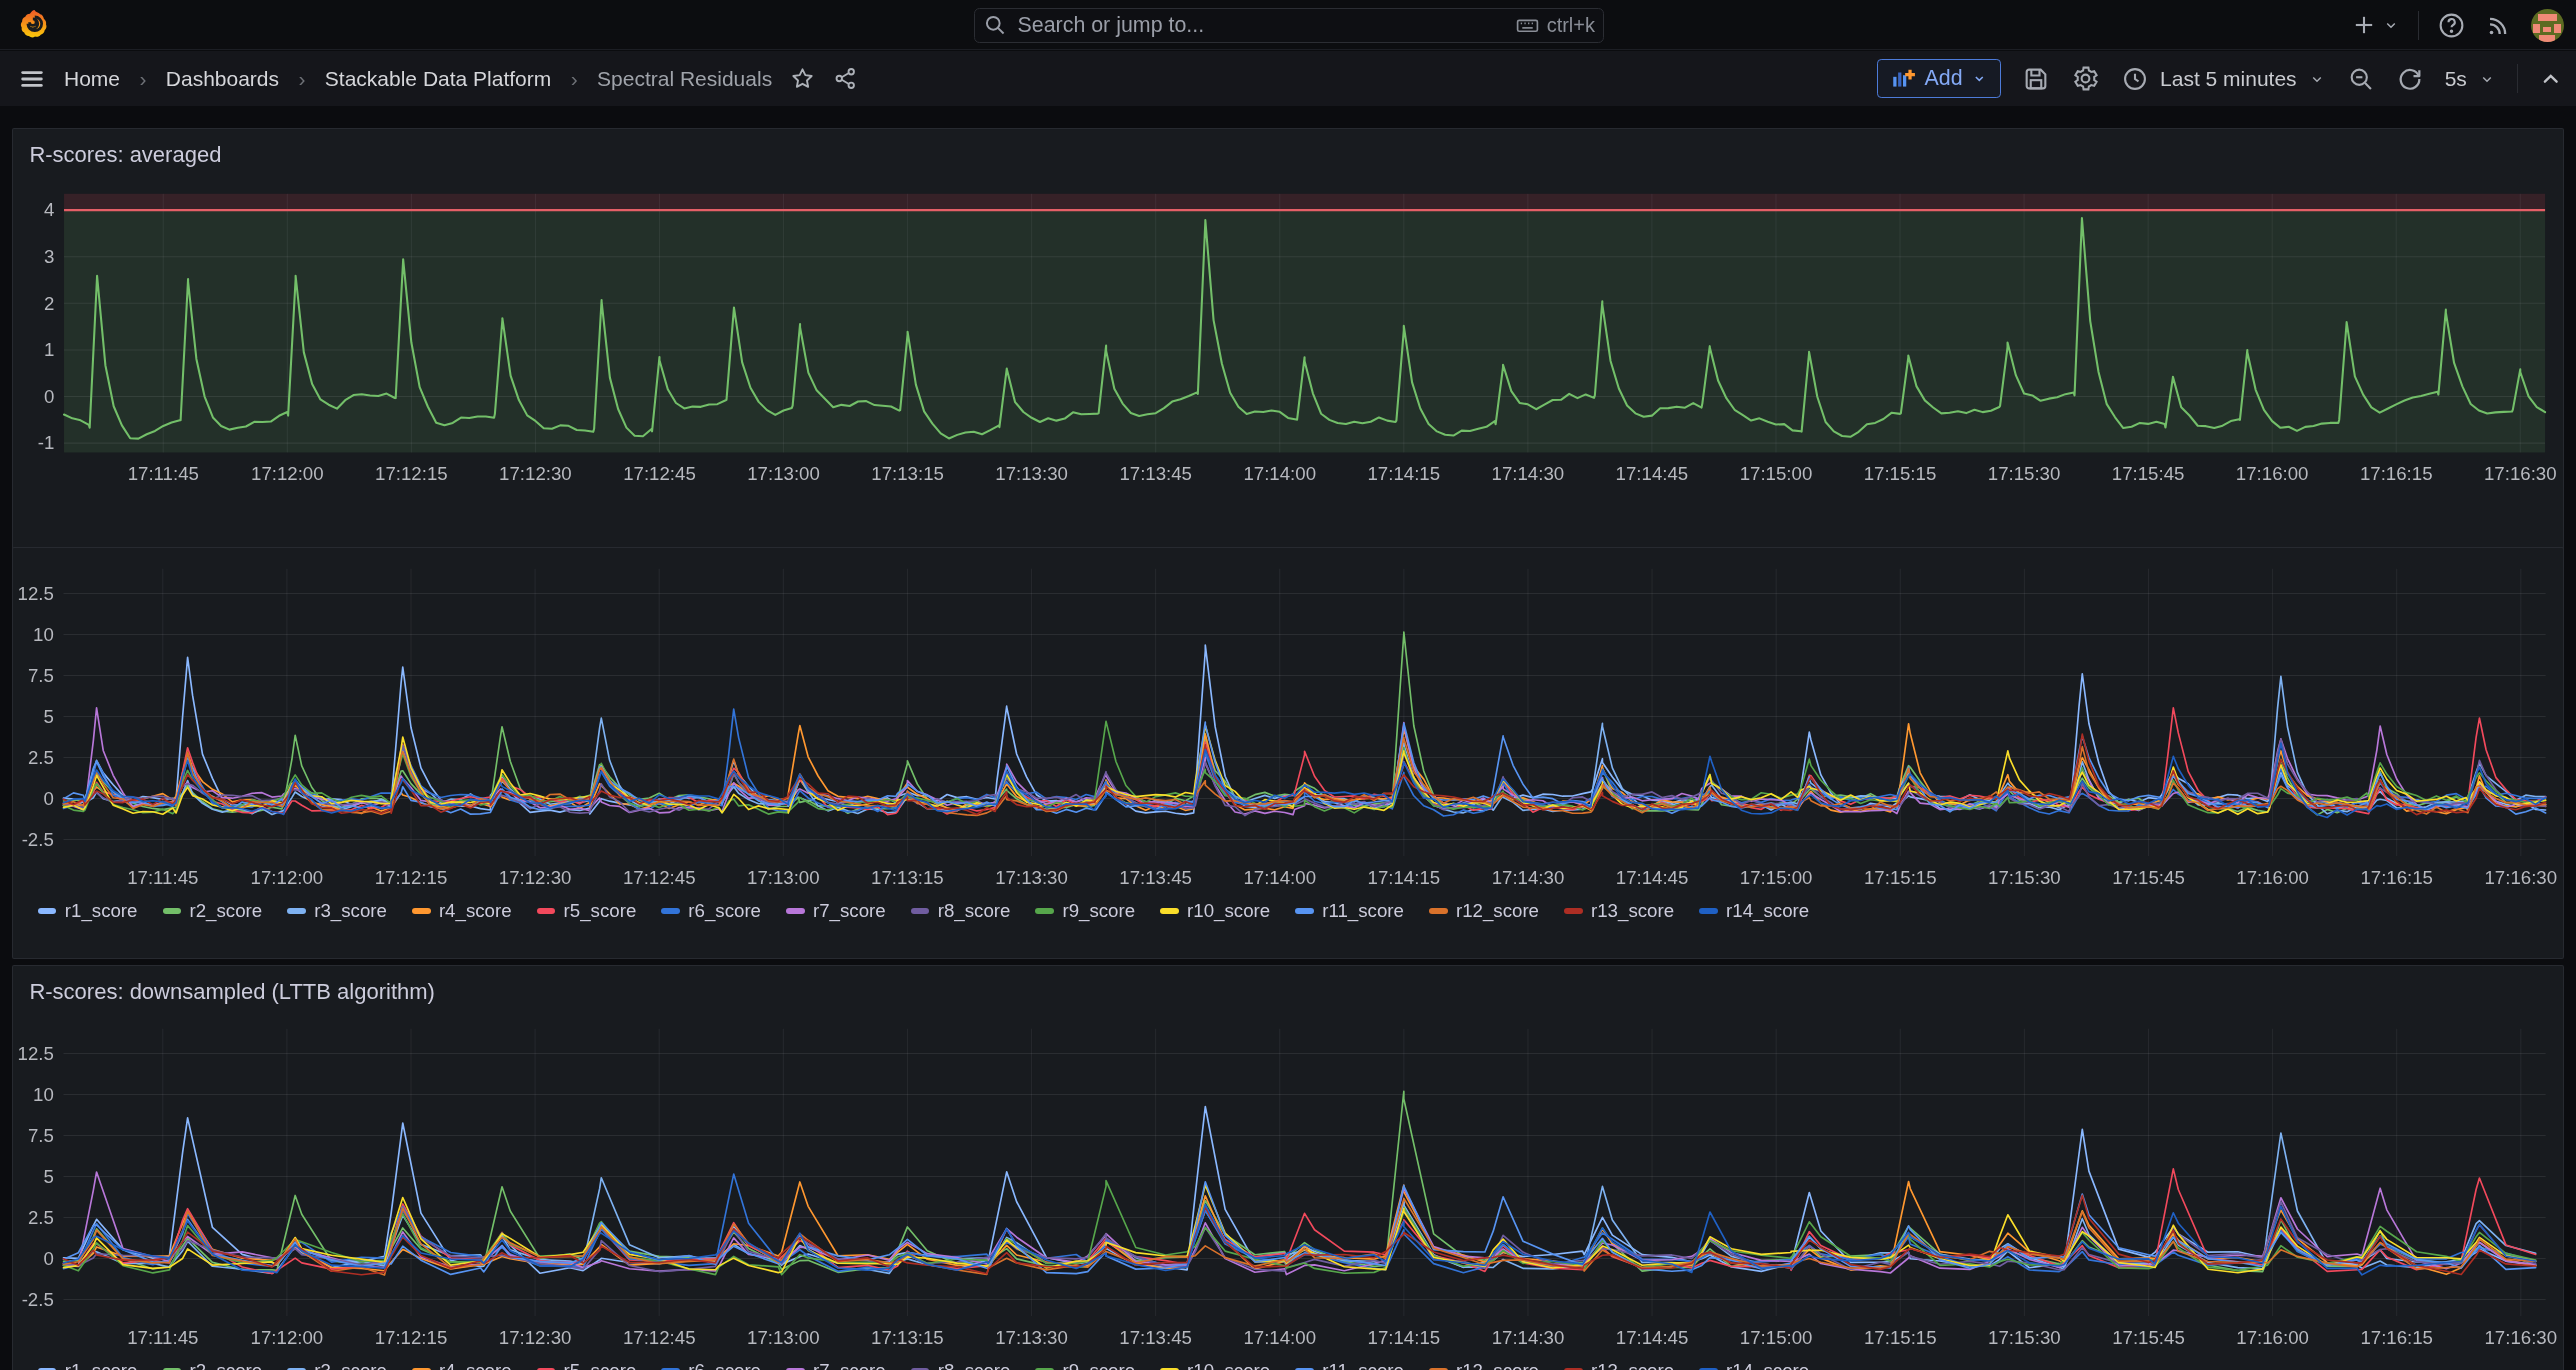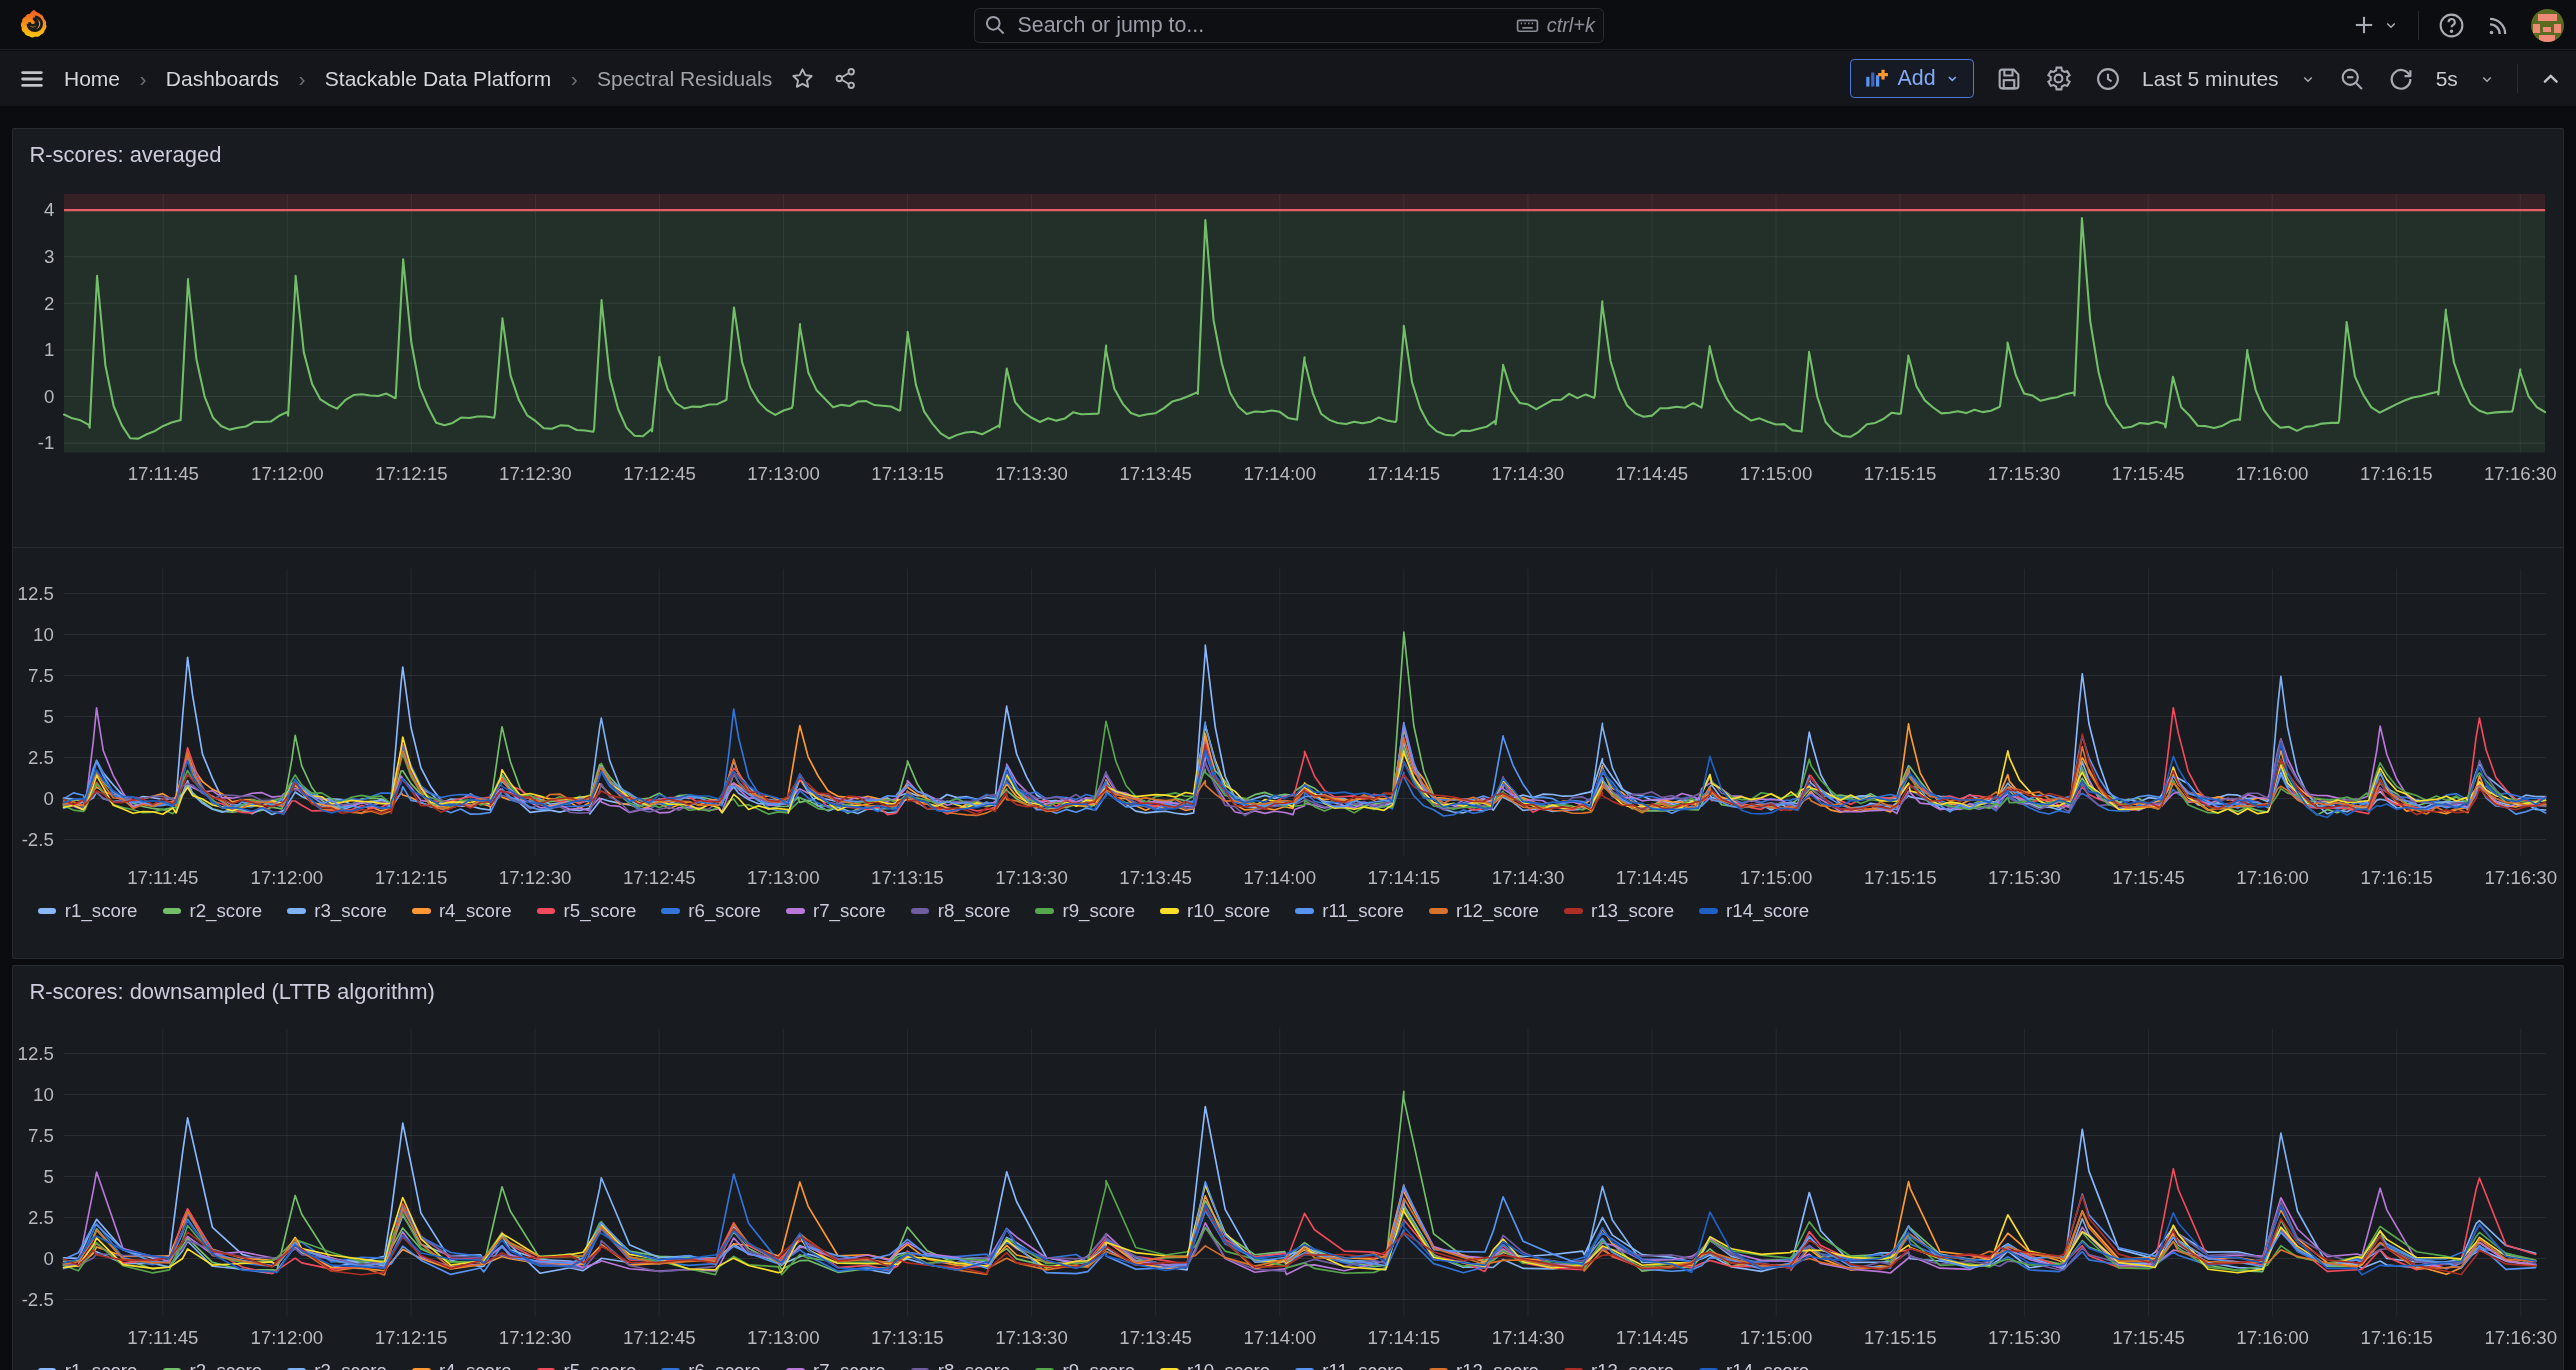--- a/index.html
+++ b/index.html
@@ -9,37 +9,37 @@
   svg text { font-family:"Liberation Sans", sans-serif; }
 
   
   #topnav { position:absolute; left:0; top:0; width:2576px; height:50px; background:#0c0d10;
             border-bottom:0.7px solid #1c1e24; }
   #logo { position:absolute; left:18px; top:8.3px; width:33px; height:33px; }
   #searchbox { position:absolute; left:974px; top:7.6px; width:630px; height:35px;
                background:#0e0f13; border:1px solid #2b2d33; border-radius:5.5px;
                display:flex; align-items:center; padding:0 8px; color:#9ea2ab; }
   #searchbox .ph { font-size:21.4px; margin-left:11px; color:#9a9ea8; flex:1; }
-  #searchbox .kbd { display:flex; align-items:center; gap:7px; color:#8a8e97; font-size:20px;font-style:italic; }
+  #searchbox .kbd { display:flex; align-items:center; gap:7px; color:#8a8e97; font-size:20px; }
   #nav-right { position:absolute; right:12.5px; top:0; height:50px; display:flex; align-items:center; gap:18px; color:#a8acb4; }
   .vdiv { width:0.7px; height:29px; background:#2a2c32; }
   #avatar { width:33px; height:33px; border-radius:50%; overflow:hidden; background:#5c6b22; position:relative; }
   #avatar .px { position:absolute; background:#ef8a77; }
 
   
   #toolbar { position:absolute; left:0; top:51px; width:2576px; height:55px; background:#15161b; }
   #toolbar .left { position:absolute; left:18px; top:0; height:55px; display:flex; align-items:center; gap:18px; }
   .crumb { font-size:21px; color:#d5d6da; }
   .crumb.current { color:#9fa3aa; }
   .crumb-sep { font-size:21px; color:#6e7177; padding:0 1.4px; }
   #toolbar .right { position:absolute; right:14px; top:0; height:55px; display:flex; align-items:center; gap:21px; color:#a6aab2;margin-left:22px; }
   #add-btn { display:flex; align-items:center; gap:8.3px; border:1.4px solid #4d7bd9; border-radius:4.2px;
              padding:5.5px 12.5px; color:#84a9f5; font-size:21.4px; background:rgba(61,113,217,0.05); cursor:pointer; }
   .tool-text { font-size:21px; color:#c9cbd0; }
-  #timepicker, #interval { display:flex; align-items:center; gap:20px; cursor:pointer; }
+  #timepicker, #interval { display:flex; align-items:center; gap:11px; cursor:pointer; }
 
   
   .panel { position:absolute; left:11.8px; width:2552px; background:#181b1f;
            border:0.7px solid rgba(204,204,220,0.09); border-radius:2.1px; }
   #panel0 { top:128px;  height:464px; }
   #panel1 { top:547px;  height:412px; }
   #panel2 { top:965px; height:412px; }
   .panel h2 { font-size:22px; font-weight:500; color:#ccccdc; padding:12.5px 0 0 16.6px; height:42px; }
   .legend { display:flex; flex-wrap:nowrap; align-items:center; gap:25px; padding:4.2px 0 0 25px; overflow:hidden; }
   .legend .item { display:flex; align-items:center; gap:8.3px; cursor:pointer; }

